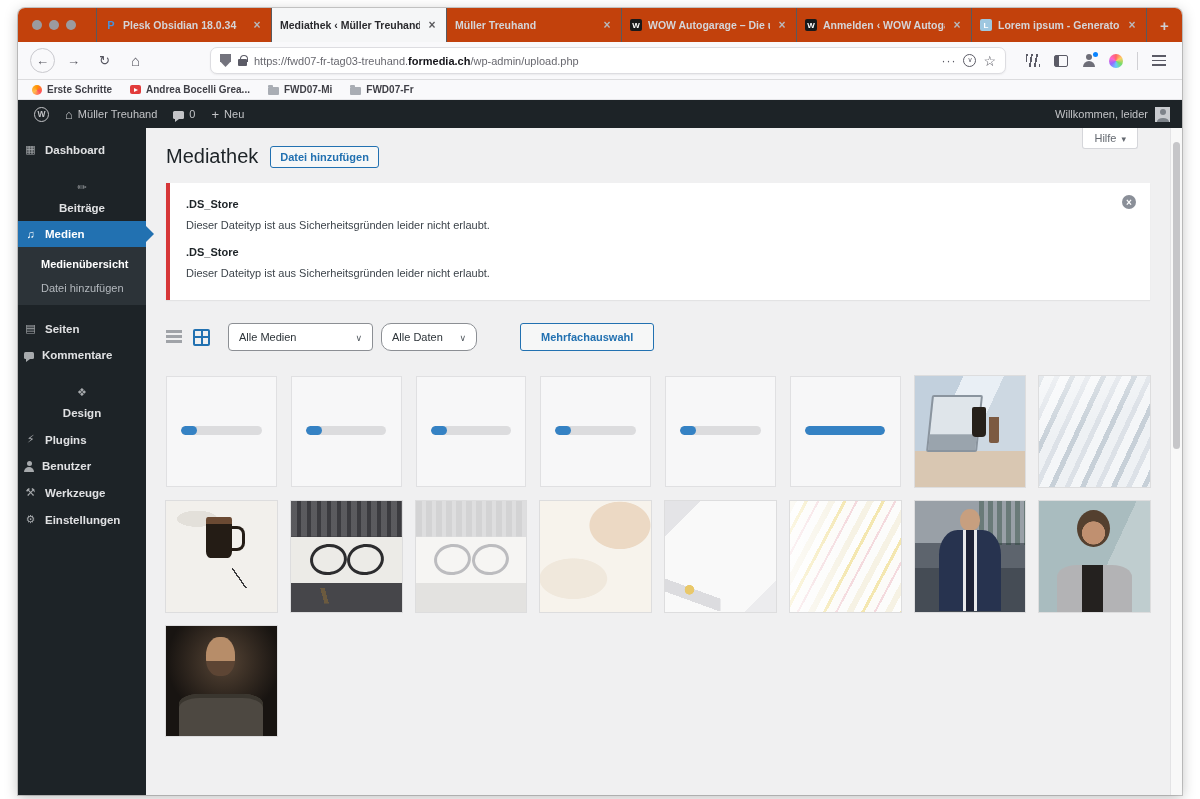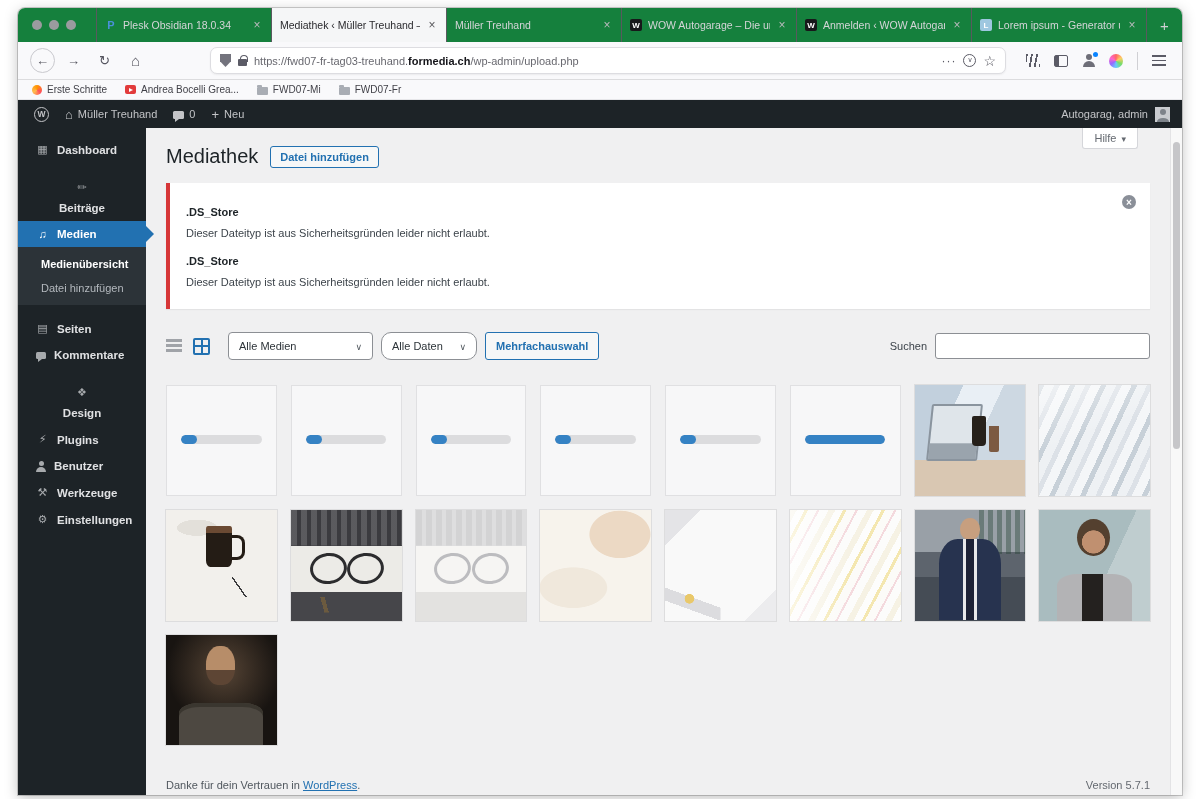--- a/index.html
+++ b/index.html
@@ -2,21 +2,21 @@
 <html><head>
 <meta charset="utf-8">
 <style>
   html,body{margin:0;padding:0;background:#fff;}
   *{box-sizing:border-box;font-family:"Liberation Sans","DejaVu Sans",sans-serif;}
   .stage{position:relative;width:1200px;height:799px;background:#fff;overflow:hidden;}
   .bwindow{position:absolute;left:18px;top:8px;width:1164px;height:787px;border-radius:7px 7px 0 0;
     box-shadow:0 0 0 1px rgba(0,0,0,.18),0 3px 14px rgba(0,0,0,.25);display:flex;flex-direction:column;overflow:hidden;background:#fff;}
 
   
-  .tabbar{height:34px;background:#15803d;display:flex;align-items:stretch;flex:none;}
+  .tabbar{height:34px;background:#c2410c;display:flex;align-items:stretch;flex:none;font-weight:bold;}
   .traffic{width:78px;display:flex;align-items:center;gap:7px;padding-left:14px;flex:none;}
   .dot{width:10px;height:10px;border-radius:50%;background:#9b9b9f;}
   .tabs{display:flex;flex:1;min-width:0;}
   .tab{flex:1 1 0;min-width:0;display:flex;align-items:center;gap:6px;padding:0 8px;border-left:1px solid #59595e;
     color:#d5d5d8;font-size:10.5px;cursor:default;}
   .tab.active{background:#f5f6f7;color:#2a2a2e;}
   .fav{flex:none;width:12px;height:12px;display:flex;align-items:center;justify-content:center;}
   .plesk-favicon::before{content:"P";color:#4a90d9;font-weight:700;font-size:11px;}
   .wordpress-favicon{background:#17181a;border-radius:2px;color:#fff;}
   .wordpress-favicon::before{content:"W";font-size:8px;font-weight:700;}
@@ -56,21 +56,21 @@
   .account-i{width:13px;height:13px;position:relative;}
   .account-i::before{content:"";position:absolute;top:0;left:3.5px;width:6px;height:6px;border-radius:50%;background:#6e6e78;}
   .account-i::after{content:"";position:absolute;bottom:0;left:0.5px;width:12px;height:6px;border-radius:6px 6px 0 0;background:#6e6e78;}
   .account-dot{position:absolute;top:-2px;right:-3px;width:5px;height:5px;border-radius:50%;background:#0a84ff;}
   .themes-i{width:14px;height:14px;border-radius:50%;background:conic-gradient(#f66,#fc6,#7d6,#6cf,#96f,#f6c,#f66);}
   .vdiv{width:1px;height:18px;background:#d0d0d4;}
   .hamburger-i{width:14px;height:11px;background:repeating-linear-gradient(180deg,#5b5b66 0 1.8px,transparent 1.8px 4.6px);}
 
   
   .bookmarksbar{height:20px;background:#f9f9fb;border-bottom:1px solid #e6e6e9;display:flex;align-items:center;gap:18px;padding:0 14px;font-size:10px;color:#3f3f46;flex:none;}
-  .bm{display:flex;align-items:center;gap:5px;}
+  .bm{display:flex;align-items:center;gap:5px;font-weight:bold;}
   .bm-ic{width:11px;height:10px;display:inline-block;position:relative;flex:none;}
   .firefox-icon{border-radius:50%;background:conic-gradient(#ff9500,#ff4f5e,#ffbd4f,#ff9500);width:10px;height:10px;}
   .youtube-icon{background:#e23b3b;border-radius:2px;width:11px;height:9px;}
   .youtube-icon::before{content:"";position:absolute;left:4px;top:2.5px;border-left:4px solid #fff;border-top:2.2px solid transparent;border-bottom:2.2px solid transparent;}
   .folder-icon{background:#a9adb4;border-radius:1px;width:11px;height:8px;margin-top:2px;}
   .folder-icon::before{content:"";position:absolute;top:-2px;left:0;width:5px;height:2px;background:#a9adb4;border-radius:1px 1px 0 0;}
 
   
   .adminbar{height:28px;background:#1d2327;color:#c3c4c7;display:flex;align-items:center;font-size:11px;flex:none;padding:0 8px;}
   .ab-item{display:flex;align-items:center;gap:5px;padding:0 8px;height:100%;}
@@ -81,21 +81,21 @@
   .bubble-i::after{content:"";position:absolute;left:2px;bottom:-3px;width:0;height:0;border-left:4px solid #c3c4c7;border-bottom:3px solid transparent;}
   .plus-i::before{content:"+";font-size:13px;}
   .ab-right{margin-left:auto;display:flex;align-items:center;gap:7px;padding-right:4px;}
   .avatar{width:15px;height:15px;background:#c9ccd0;position:relative;overflow:hidden;flex:none;}
   .avatar::before{content:"";position:absolute;top:2px;left:4.5px;width:6px;height:6px;border-radius:50%;background:#7d838a;}
   .avatar::after{content:"";position:absolute;bottom:-3px;left:1.5px;width:12px;height:7px;border-radius:50% 50% 0 0;background:#7d838a;}
 
   
   .wpbody{flex:1;display:flex;min-height:0;position:relative;}
   .wpsidebar{width:128px;background:#1d2327;color:#e0e1e3;font-size:11.5px;flex:none;padding-top:8px;}
-  .smenu-item{display:flex;align-items:center;gap:8px;padding:7px 18px;font-weight:600;position:relative;cursor:default;}
+  .smenu-item{display:flex;align-items:center;gap:8px;padding:7px 6px;font-weight:600;position:relative;cursor:default;}
   .smenu-item.sep{margin-top:11px;flex-direction:column;}
   .smenu-item.active{background:#2271b1;color:#fff;}
   .smenu-item.active::after{content:"";position:absolute;right:-16px;top:50%;transform:translateY(-50%);border:8px solid transparent;border-left-color:#2271b1;z-index:5;}
   .mi{width:13px;flex:none;display:flex;align-items:center;justify-content:center;color:#a7aaad;font-size:11px;}
   .smenu-item.active .mi{color:#fff;}
   .dashboard-icon::before{content:"▦";}
   .posts-icon::before{content:"✏";}
   .media-icon::before{content:"♫";}
   .pages-icon::before{content:"▤";}
   .comments-icon{width:10px;height:7px;background:currentColor;border-radius:1.5px;position:relative;color:#a7aaad;}
@@ -117,36 +117,36 @@
   .wpcontent{flex:1;background:#f0f0f1;position:relative;padding:0 32px 0 20px;min-width:0;}
   .scrolltrack{position:absolute;right:0;top:0;bottom:0;width:12px;background:#f8f8f8;border-left:1px solid #e3e3e5;}
   .scrollthumb{position:absolute;left:2px;right:2px;top:14px;height:46%;background:#c6c6c9;border-radius:4px;}
   .help-tab{position:absolute;top:0;right:44px;background:#fff;border:1px solid #d5d6da;border-top:none;border-radius:0 0 3px 3px;
     padding:4px 11px;font-size:11px;color:#646970;display:flex;align-items:center;gap:5px;}
   .help-caret::before{content:"▾";font-size:9px;}
   .title-row{display:flex;align-items:center;gap:12px;padding-top:17px;}
   .page-title{font-size:20px;font-weight:400;color:#1d2327;margin:0;}
   .add-btn{font-size:11px;font-weight:600;color:#2271b1;background:#f6f7f7;border:1px solid #2271b1;border-radius:3px;padding:4px 9px;}
   .notice{margin-top:15px;background:#fff;border-left:4px solid #d63638;box-shadow:0 1px 1px rgba(0,0,0,.05);padding:7px 40px 6px 16px;position:relative;}
-  .err{margin:16px 0 15px;}
+  .err{margin:8px 0 15px;}
   .err-file{font-weight:700;font-size:11px;color:#1d2327;margin-bottom:9px;}
   .err-msg{font-size:11px;color:#3c434a;}
   .dismiss{position:absolute;top:12px;right:14px;width:14px;height:14px;border-radius:50%;background:#8a8f98;color:#fff;display:flex;align-items:center;justify-content:center;}
   .dismiss::before{content:"×";font-size:10px;font-weight:700;}
 
   .filterbar{margin-top:22px;display:flex;align-items:center;gap:8px;height:30px;}
   .view-list{width:16px;height:15px;background:repeating-linear-gradient(180deg,#a0a3a8 0 3px,transparent 3px 5px);margin-right:3px;}
   .view-grid{width:17px;height:17px;border:2px solid #2271b1;border-radius:2px;margin-right:10px;
     background:linear-gradient(#2271b1,#2271b1) 50% 0/2px 100% no-repeat,linear-gradient(#2271b1,#2271b1) 0 50%/100% 2px no-repeat;}
   .select{height:28px;background:#fff;border:1px solid #8c8f94;border-radius:4px;display:flex;align-items:center;justify-content:space-between;
     padding:0 10px;font-size:11px;color:#2c3338;gap:2px;}
   .sel-media{min-width:145px;}
   .sel-date{min-width:96px;border-radius:10px;}
   .sel-caret::before{content:"∨";font-size:9px;color:#50575e;}
-  .bulk-btn{height:28px;font-size:11px;font-weight:600;color:#2271b1;background:#f6f7f7;border:1px solid #2271b1;border-radius:3px;padding:0 10px;}
+  .bulk-btn{height:28px;font-size:11px;font-weight:600;color:#2271b1;background:#f6f7f7;border:1px solid #2271b1;border-radius:3px;padding:0 20px;margin-left:35px;}
   .search-group{margin-left:auto;display:flex;align-items:center;gap:8px;font-size:11px;color:#3c434a;}
   .search-input{width:215px;height:26px;border:1px solid #8c8f94;border-radius:3px;background:#fff;padding:0 6px;font-size:11px;}
 
   
   .grid{margin-top:24px;display:grid;grid-template-columns:repeat(8,1fr);gap:14px;}
   .tile{position:relative;aspect-ratio:1/1;overflow:hidden;cursor:pointer;}
   .tile.uploading{background:#f7f7f8;border:1px solid #e0e0e2;}
   .tile.photo{box-shadow:0 0 0 1px rgba(0,0,0,.08);}
   .art{position:absolute;inset:0;}
   .progress{position:absolute;left:13%;right:13%;top:50%;height:9px;margin-top:-5px;background:#dcdcde;border-radius:6px;overflow:hidden;}
@@ -300,21 +300,21 @@
         </span>
       <span class="ab-item">
           <span class="bubble-i"></span>
           <span>0</span>
         </span>
       <span class="ab-item">
           <span class="plus-i"></span>
           <span>Neu</span>
         </span>
       <span class="ab-right">
-        <span>Autogarag, admin</span>
+        <span>Willkommen, leider</span>
         <span class="avatar"></span>
       </span>
     </div>
 
     <div class="wpbody">
 
       <div class="wpsidebar">
         <div>
 
             <div class="smenu-item">
@@ -413,24 +413,20 @@
           <span class="view-grid"></span>
           <div class="select sel-media">
             <span>Alle Medien</span>
             <span class="sel-caret"></span>
           </div>
           <div class="select sel-date">
             <span>Alle Daten</span>
             <span class="sel-caret"></span>
           </div>
           <button class="bulk-btn">Mehrfachauswahl</button>
-          <div class="search-group">
-            <span>Suchen</span>
-            <input class="search-input" value="" style="">
-          </div>
         </div>
 
         <div class="grid">
 
             <div class="tile uploading">
 
               <div class="progress">
                 <div class="progress-fill" style="width: 20%;"></div>
               </div>
             </div>
@@ -519,27 +515,20 @@
               <div class="art woman"></div>
 
             </div>
 
             <div class="tile photo">
               <div class="art man-beard"></div>
 
             </div>
           </div>
 
-        <div class="wpfooter">
-          <div class="thanks">
-            <span>Danke für dein Vertrauen in</span>
-            <a href="#">WordPress</a><span>.</span>
-          </div>
-          <div class="version">Version 5.7.1</div>
-        </div>
 
         <div class="scrolltrack">
           <div class="scrollthumb"></div>
         </div>
       </div>
     </div>
 
   </div>
 </div>
 

